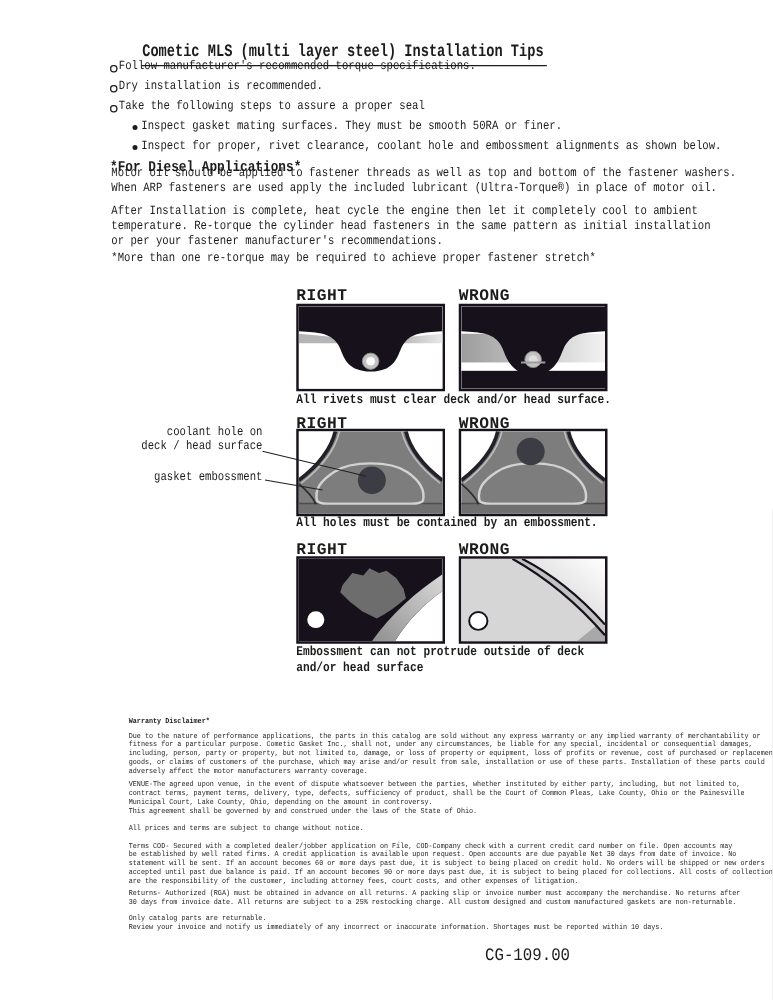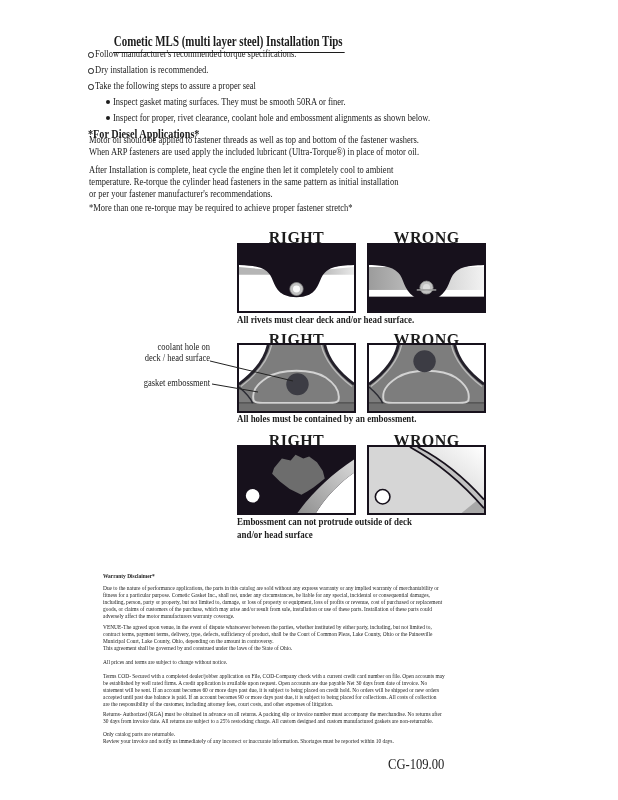--- a/index.html
+++ b/index.html
@@ -1,17 +1,17 @@
 <!DOCTYPE html>
 <html><head>
 <meta charset="utf-8">
 <style>
   html,body{margin:0;padding:0;background:#e8e8e8;}
   .page{position:relative;width:618px;height:800px;background:#ffffff;overflow:hidden;
-        font-family:Liberation Serif, serif;color:#1c1c1c;}
+        font-family:Liberation Mono, monospace;color:#1c1c1c;}
   .ln{white-space:nowrap;}
 
   
   .title{position:absolute;left:113px;top:25px;font-size:14px;font-weight:bold;
          transform:scaleX(.78);transform-origin:0 0;white-space:nowrap;
          border-bottom:1.5px solid #1c1c1c;padding:0 3px 2px 1px;}
 
   
   .bullets{position:absolute;left:87px;top:46px;font-size:10px;}
   .b-row{position:relative;height:16px;}
@@ -23,21 +23,21 @@
   
   .diesel-h{position:absolute;left:88px;top:117px;font-size:12px;font-weight:bold;
             transform:scaleX(.85);transform-origin:0 0;white-space:nowrap;}
   .para{position:absolute;left:89px;font-size:10px;line-height:12px;
         transform:scaleX(.85);transform-origin:0 0;}
   .p1{top:134px;} .p2{top:164px;}
   .pnote{position:absolute;left:89px;top:202px;font-size:10px;
          transform:scaleX(.85);transform-origin:0 0;white-space:nowrap;}
 
   
-  .lbl{position:absolute;width:119px;text-align:center;font-size:16px;font-weight:bold;letter-spacing:.4px;}
+  .lbl{position:absolute;width:119px;font-size:13px;font-weight:bold;letter-spacing:.4px;}
   .lbl-r1{left:237px;top:229px;} .lbl-w1{left:367px;top:229px;}
   .lbl-r2{left:237px;top:331px;} .lbl-w2{left:367px;top:331px;}
   .lbl-r3{left:237px;top:432px;} .lbl-w3{left:367px;top:432px;}
   .dbox{position:absolute;width:115px;height:66px;border:2px solid #17111c;background:#fff;display:block;}
   .box-r1{left:237px;top:243px;} .box-w1{left:367px;top:243px;}
   .box-r2{left:237px;top:343px;} .box-w2{left:367px;top:343px;}
   .box-r3{left:237px;top:445px;} .box-w3{left:367px;top:445px;}
   .cap{position:absolute;left:237px;font-size:10.5px;font-weight:bold;
        transform:scaleX(.85);transform-origin:0 0;white-space:nowrap;line-height:12.5px;}
   .cap1{top:314px;} .cap2{top:413px;} .cap3{top:516px;}

